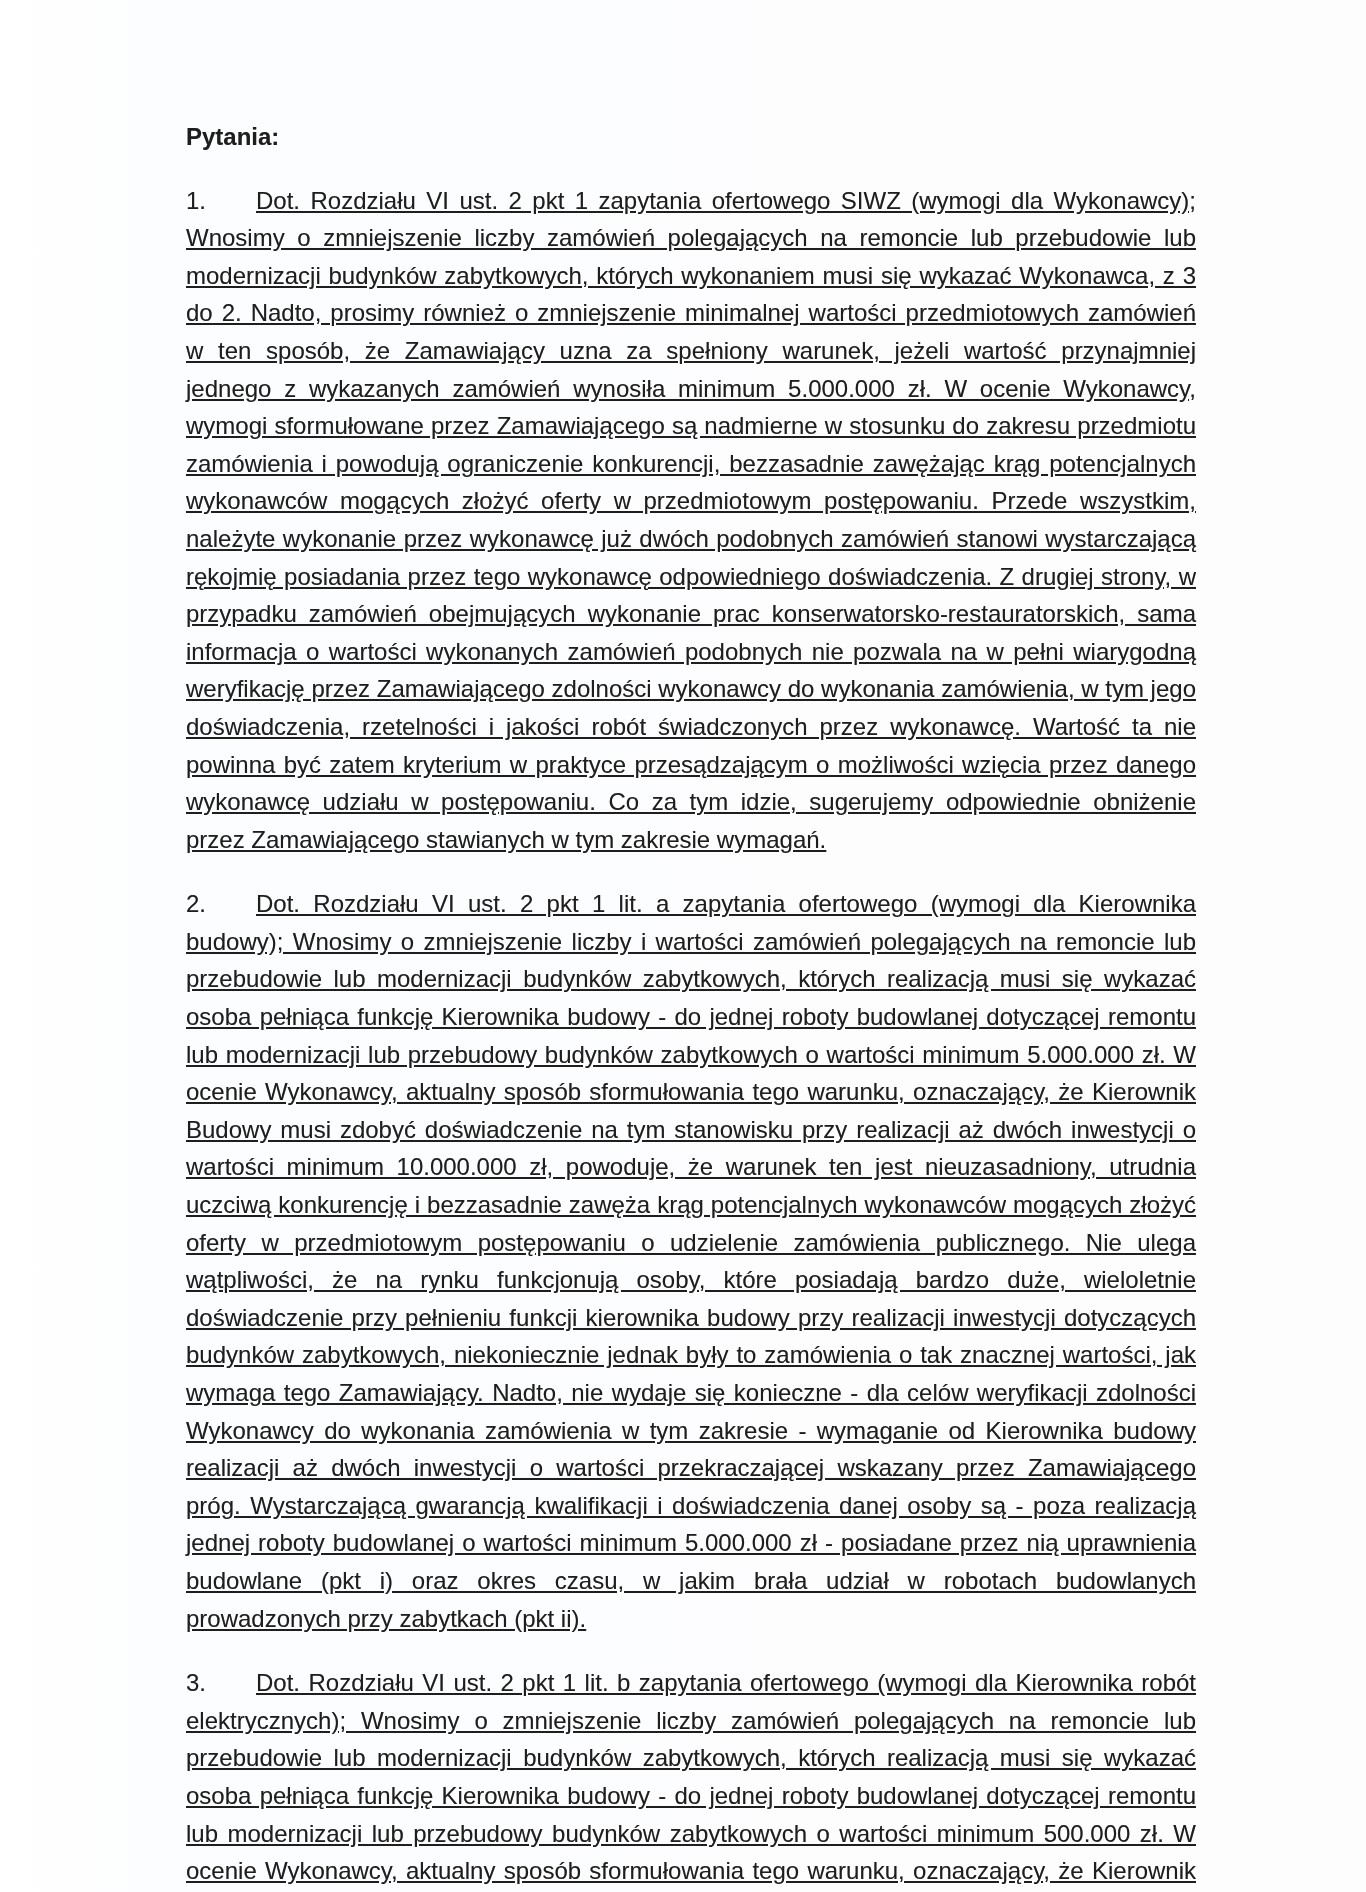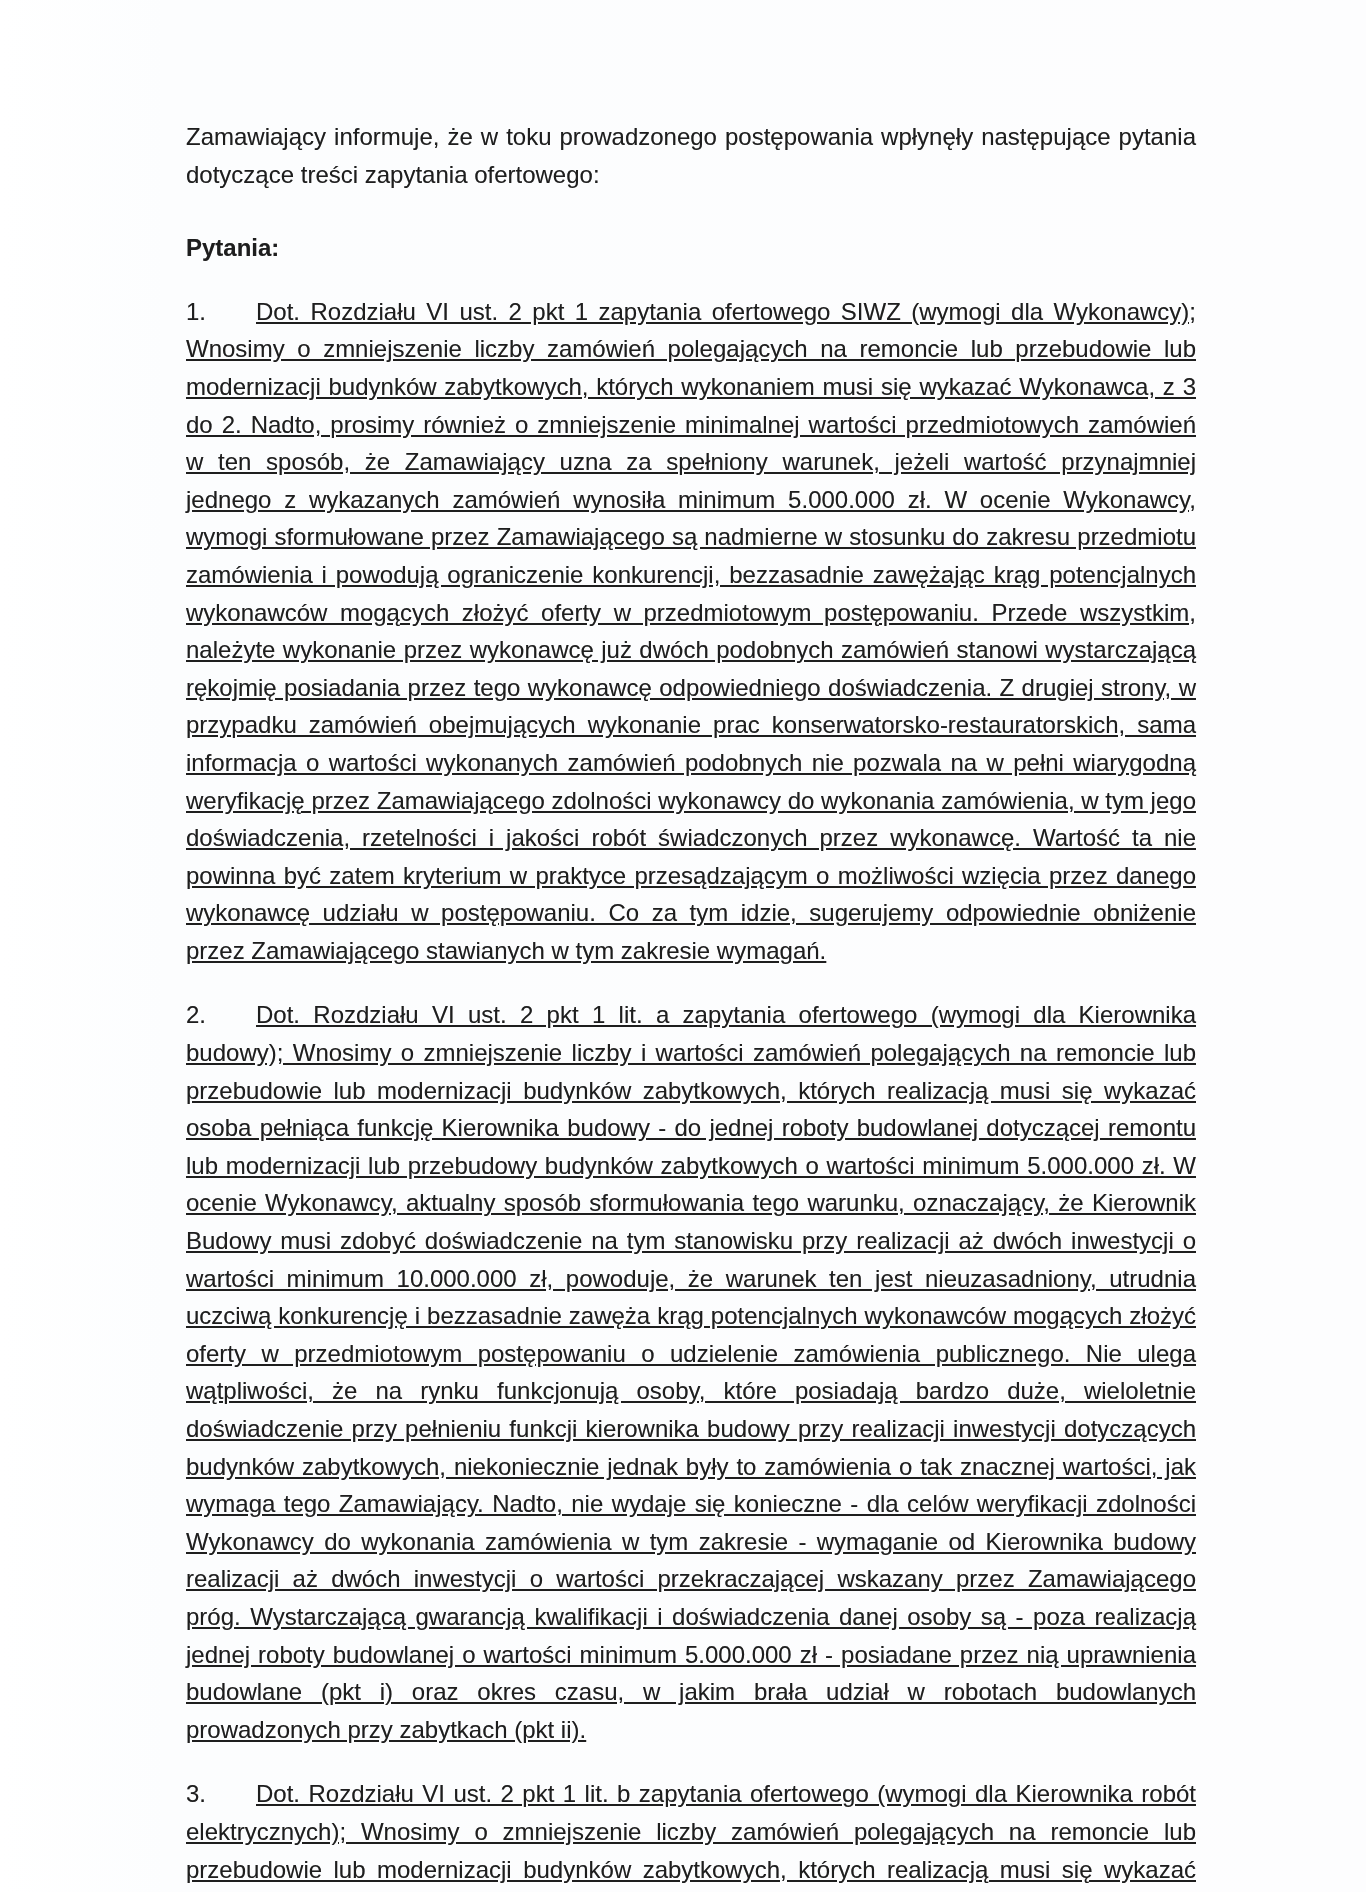--- a/index.html
+++ b/index.html
@@ -46,21 +46,20 @@
     width: 70px;
     text-align: left;
   }
 </style>
 </head>
 <body>
 
 <div class="page">
   <div class="content">
 
-    <p class="intro">Zamawiający informuje, że w toku prowadzonego postępowania wpłynęły następujące pytania dotyczące treści zapytania ofertowego:</p>
 
     <p class="heading">Pytania:</p>
 
     <p class="qitem"><span class="qnum">1.</span><span>Dot. Rozdziału VI ust. 2 pkt 1 zapytania ofertowego SIWZ (wymogi dla Wykonawcy); Wnosimy o zmniejszenie liczby zamówień polegających na remoncie lub przebudowie lub modernizacji budynków zabytkowych, których wykonaniem musi się wykazać Wykonawca, z 3 do 2. Nadto, prosimy również o zmniejszenie minimalnej wartości przedmiotowych zamówień w ten sposób, że Zamawiający uzna za spełniony warunek, jeżeli wartość przynajmniej jednego z wykazanych zamówień wynosiła minimum 5.000.000 zł. W ocenie Wykonawcy, wymogi sformułowane przez Zamawiającego są nadmierne w stosunku do zakresu przedmiotu zamówienia i powodują ograniczenie konkurencji, bezzasadnie zawężając krąg potencjalnych wykonawców mogących złożyć oferty w przedmiotowym postępowaniu. Przede wszystkim, należyte wykonanie przez wykonawcę już dwóch podobnych zamówień stanowi wystarczającą rękojmię posiadania przez tego wykonawcę odpowiedniego doświadczenia. Z drugiej strony, w przypadku zamówień obejmujących wykonanie prac konserwatorsko-restauratorskich, sama informacja o wartości wykonanych zamówień podobnych nie pozwala na w pełni wiarygodną weryfikację przez Zamawiającego zdolności wykonawcy do wykonania zamówienia, w tym jego doświadczenia, rzetelności i jakości robót świadczonych przez wykonawcę. Wartość ta nie powinna być zatem kryterium w praktyce przesądzającym o możliwości wzięcia przez danego wykonawcę udziału w postępowaniu. Co za tym idzie, sugerujemy odpowiednie obniżenie przez Zamawiającego stawianych w tym zakresie wymagań.</span></p>
 
     <p class="qitem"><span class="qnum">2.</span><span>Dot. Rozdziału VI ust. 2 pkt 1 lit. a zapytania ofertowego (wymogi dla Kierownika budowy); Wnosimy o zmniejszenie liczby i wartości zamówień polegających na remoncie lub przebudowie lub modernizacji budynków zabytkowych, których realizacją musi się wykazać osoba pełniąca funkcję Kierownika budowy - do jednej roboty budowlanej dotyczącej remontu lub modernizacji lub przebudowy budynków zabytkowych o wartości minimum 5.000.000 zł. W ocenie Wykonawcy, aktualny sposób sformułowania tego warunku, oznaczający, że Kierownik Budowy musi zdobyć doświadczenie na tym stanowisku przy realizacji aż dwóch inwestycji o wartości minimum 10.000.000 zł, powoduje, że warunek ten jest nieuzasadniony, utrudnia uczciwą konkurencję i bezzasadnie zawęża krąg potencjalnych wykonawców mogących złożyć oferty w przedmiotowym postępowaniu o udzielenie zamówienia publicznego. Nie ulega wątpliwości, że na rynku funkcjonują osoby, które posiadają bardzo duże, wieloletnie doświadczenie przy pełnieniu funkcji kierownika budowy przy realizacji inwestycji dotyczących budynków zabytkowych, niekoniecznie jednak były to zamówienia o tak znacznej wartości, jak wymaga tego Zamawiający. Nadto, nie wydaje się konieczne - dla celów weryfikacji zdolności Wykonawcy do wykonania zamówienia w tym zakresie - wymaganie od Kierownika budowy realizacji aż dwóch inwestycji o wartości przekraczającej wskazany przez Zamawiającego próg. Wystarczającą gwarancją kwalifikacji i doświadczenia danej osoby są - poza realizacją jednej roboty budowlanej o wartości minimum 5.000.000 zł - posiadane przez nią uprawnienia budowlane (pkt i) oraz okres czasu, w jakim brała udział w robotach budowlanych prowadzonych przy zabytkach (pkt ii).</span></p>
 
     <p class="qitem"><span class="qnum">3.</span><span>Dot. Rozdziału VI ust. 2 pkt 1 lit. b zapytania ofertowego (wymogi dla Kierownika robót elektrycznych); Wnosimy o zmniejszenie liczby zamówień polegających na remoncie lub przebudowie lub modernizacji budynków zabytkowych, których realizacją musi się wykazać osoba pełniąca funkcję Kierownika budowy - do jednej roboty budowlanej dotyczącej remontu lub modernizacji lub przebudowy budynków zabytkowych o wartości minimum 500.000 zł. W ocenie Wykonawcy, aktualny sposób sformułowania tego warunku, oznaczający, że Kierownik Budowy musi zdobyć doświadczenie na tym stanowisku przy realizacji aż dwóch inwestycji o wartości minimum 500.000 zł, powoduje, że</span></p>
 
   </div>

